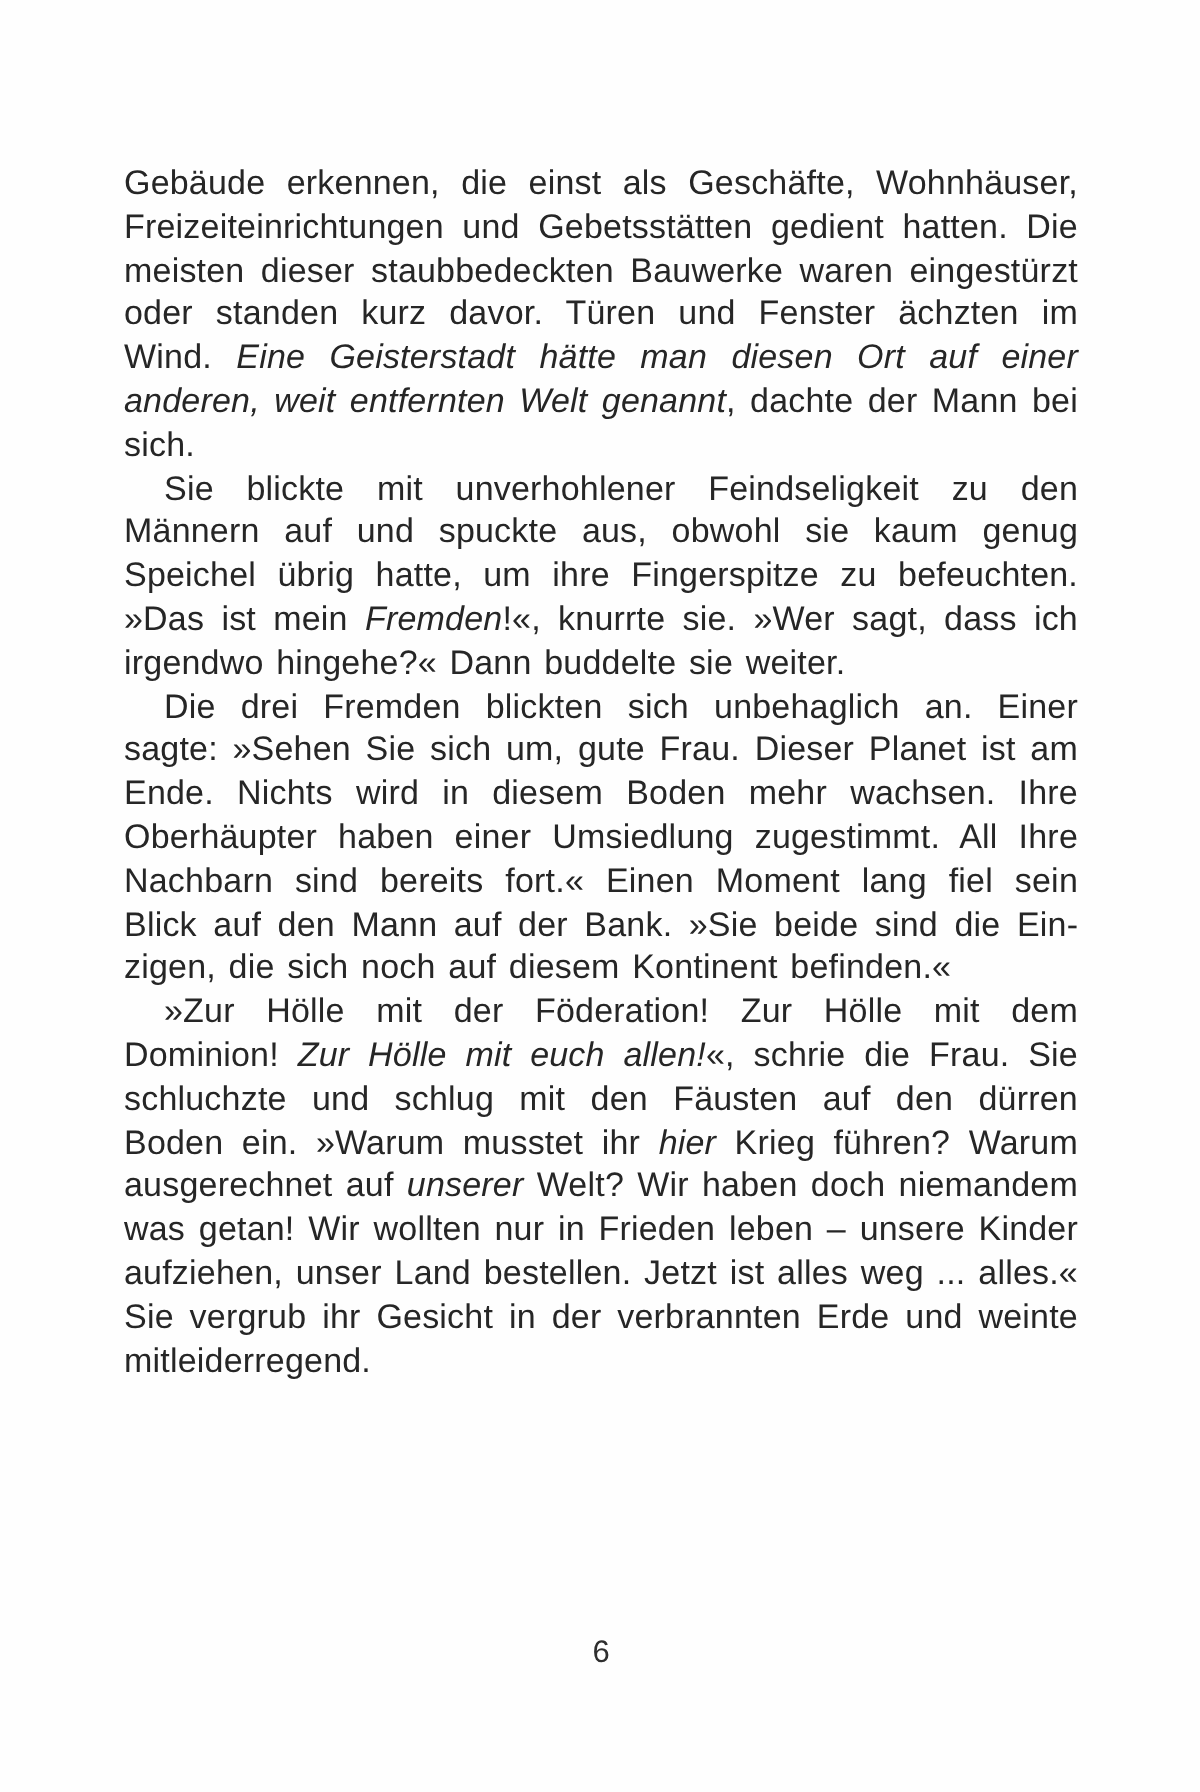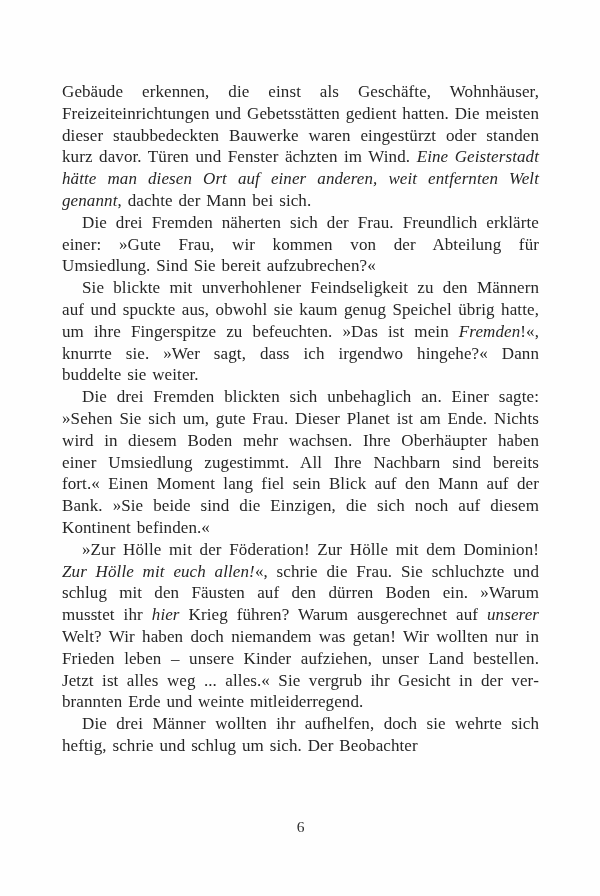--- a/index.html
+++ b/index.html
@@ -6,21 +6,21 @@
     margin: 0;
     padding: 0;
     background: #ffffff;
   }
   .page {
     position: relative;
     width: 600px;
     height: 896px;
     background: #fefefe;
     box-sizing: border-box;
-    font-family: Liberation Serif, serif;
+    font-family: Liberation Sans, sans-serif;
     color: #262626;
     overflow: hidden;
   }
   .text-block {
     position: absolute;
     top: 81px;
     left: 62px;
     width: 477px;
   }
   .para {
@@ -48,20 +48,18 @@
     font-size: 15.5px;
     color: #2e2e2e;
   }
 </style>
 </head>
 <body>
 
 <div class="page">
   <div class="text-block">
       <p class="para"><span>Gebäude erkennen, die einst als Geschäfte, Wohnhäuser, Freizeiteinrichtungen und Gebetsstätten gedient hatten. Die meisten dieser staubbedeckten Bauwerke waren einge­stürzt oder standen kurz davor. Türen und Fenster ächzten im Wind. </span><em>Eine Geisterstadt hätte man diesen Ort auf einer anderen, weit entfernten Welt genannt</em><span>, dachte der Mann bei sich.</span></p>
-      <p class="para indent"><span>Die drei Fremden näherten sich der Frau. Freundlich erklärte einer: »Gute Frau, wir kommen von der Abteilung für Umsiedlung. Sind Sie bereit aufzubrechen?«</span></p>
       <p class="para indent"><span>Sie blickte mit unverhohlener Feindseligkeit zu den Männern auf und spuckte aus, obwohl sie kaum genug Speichel übrig hatte, um ihre Fingerspitze zu befeuchten. »Das ist mein </span><em>Fremden</em><span>!«, knurrte sie. »Wer sagt, dass ich irgendwo hingehe?« Dann buddelte sie weiter.</span></p>
       <p class="para indent"><span>Die drei Fremden blickten sich unbehaglich an. Einer sagte: »Sehen Sie sich um, gute Frau. Dieser Planet ist am Ende. Nichts wird in diesem Boden mehr wachsen. Ihre Oberhäupter haben einer Umsiedlung zugestimmt. All Ihre Nachbarn sind bereits fort.« Einen Moment lang fiel sein Blick auf den Mann auf der Bank. »Sie beide sind die Ein­zigen, die sich noch auf diesem Kontinent befinden.«</span></p>
       <p class="para indent"><span>»Zur Hölle mit der Föderation! Zur Hölle mit dem Dominion! </span><em>Zur Hölle mit euch allen!</em><span>«, schrie die Frau. Sie schluchzte und schlug mit den Fäusten auf den dürren Boden ein. »Warum musstet ihr </span><em>hier</em><span> Krieg führen? Warum ausgerechnet auf </span><em>unserer</em><span> Welt? Wir haben doch niemandem was getan! Wir wollten nur in Frieden leben – unsere Kinder aufziehen, unser Land bestellen. Jetzt ist alles weg ... alles.« Sie vergrub ihr Gesicht in der ver­brannten Erde und weinte mitleiderregend.</span></p>
-      <p class="para indent"><span>Die drei Männer wollten ihr aufhelfen, doch sie wehrte sich heftig, schrie und schlug um sich. Der Beobachter</span></p>
     </div>
   <div class="page-number">6</div>
 </div>
 
 </body></html>

